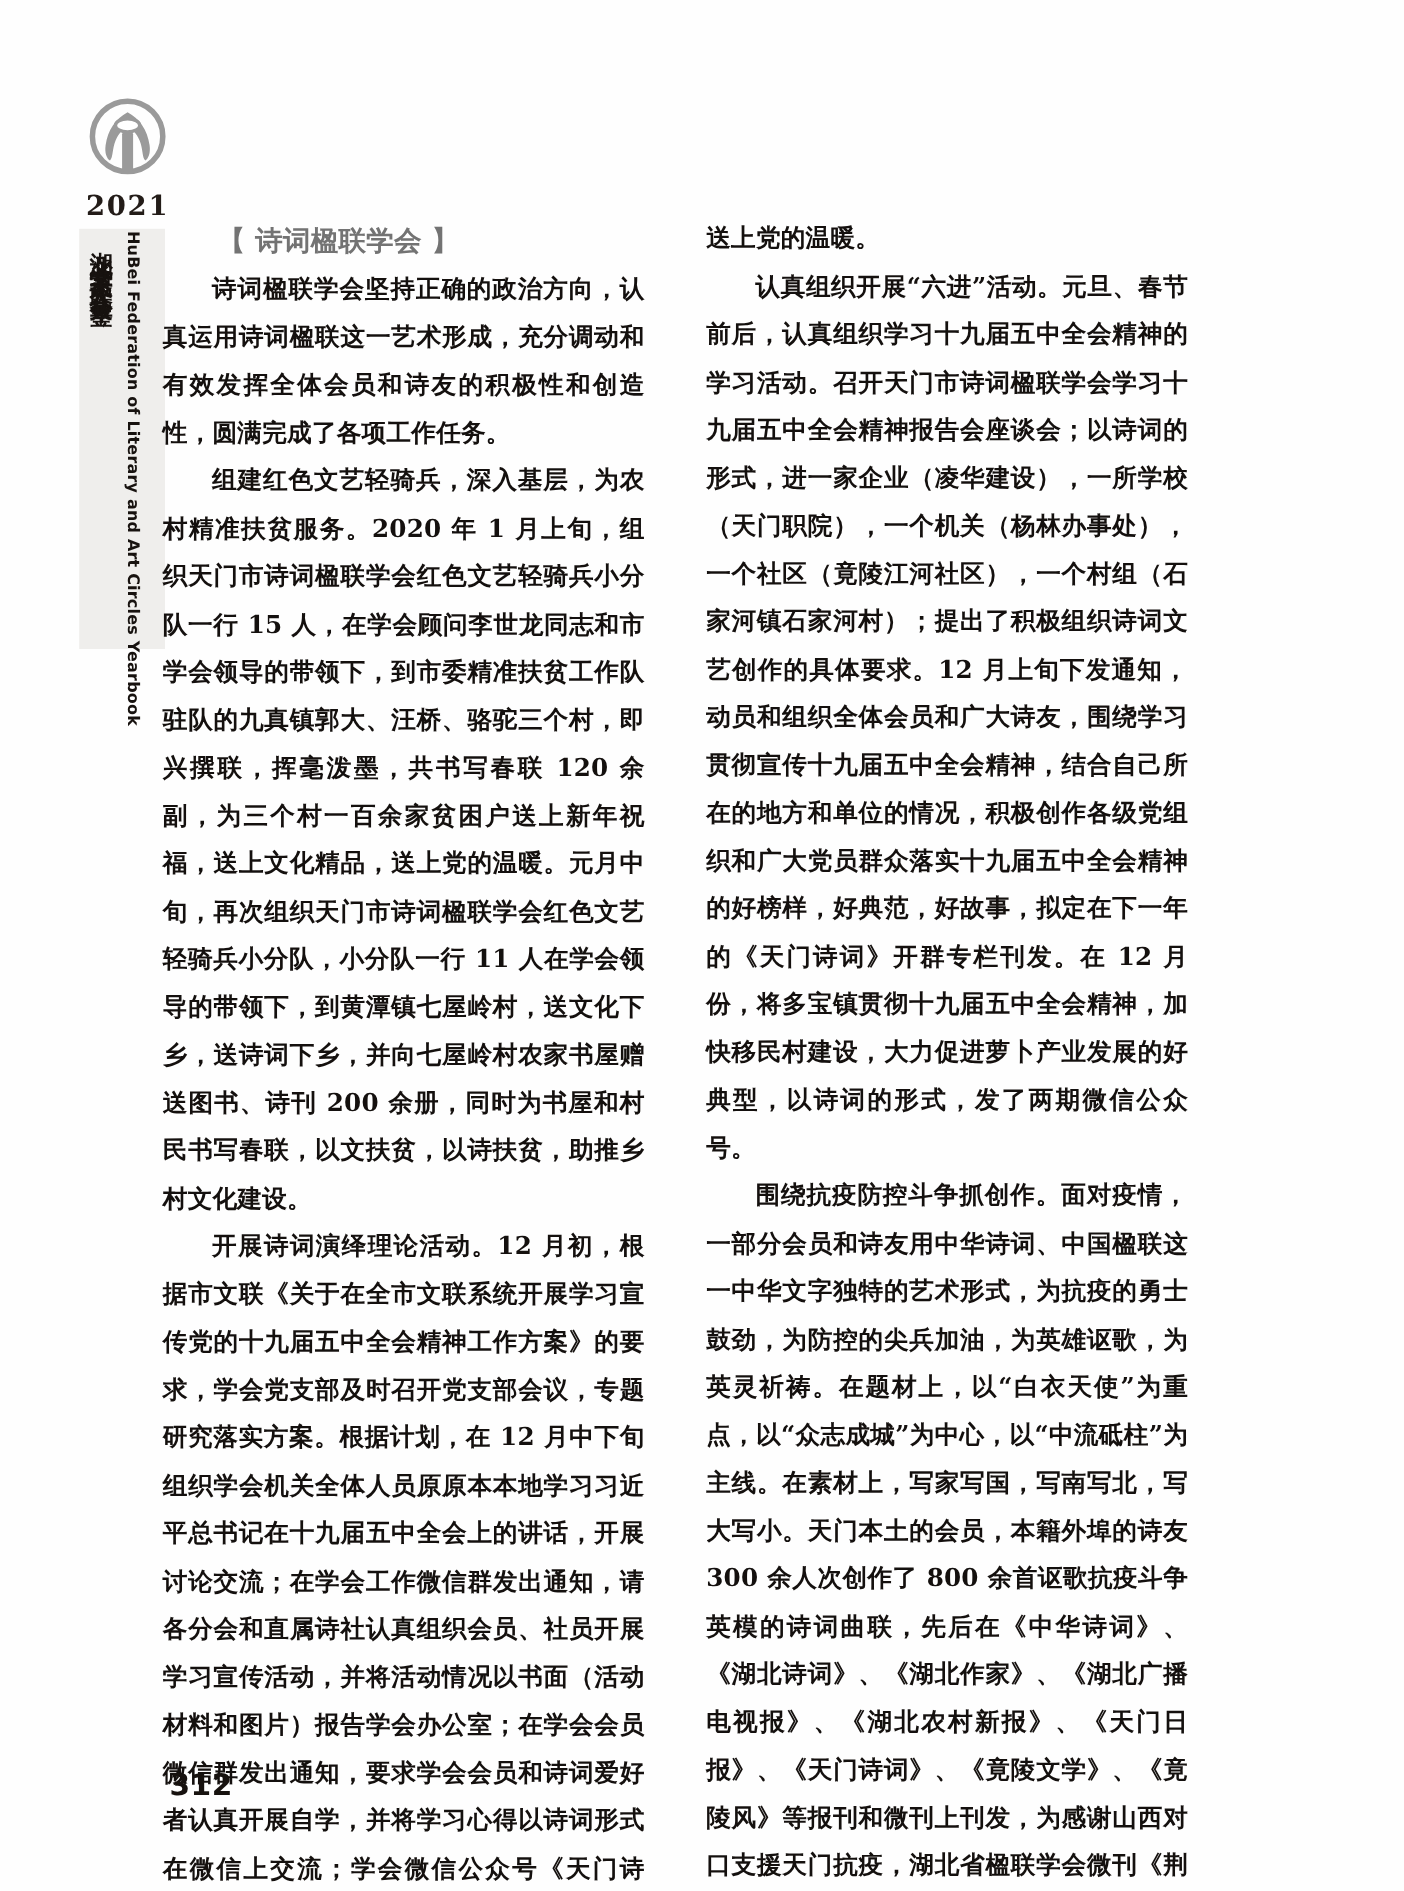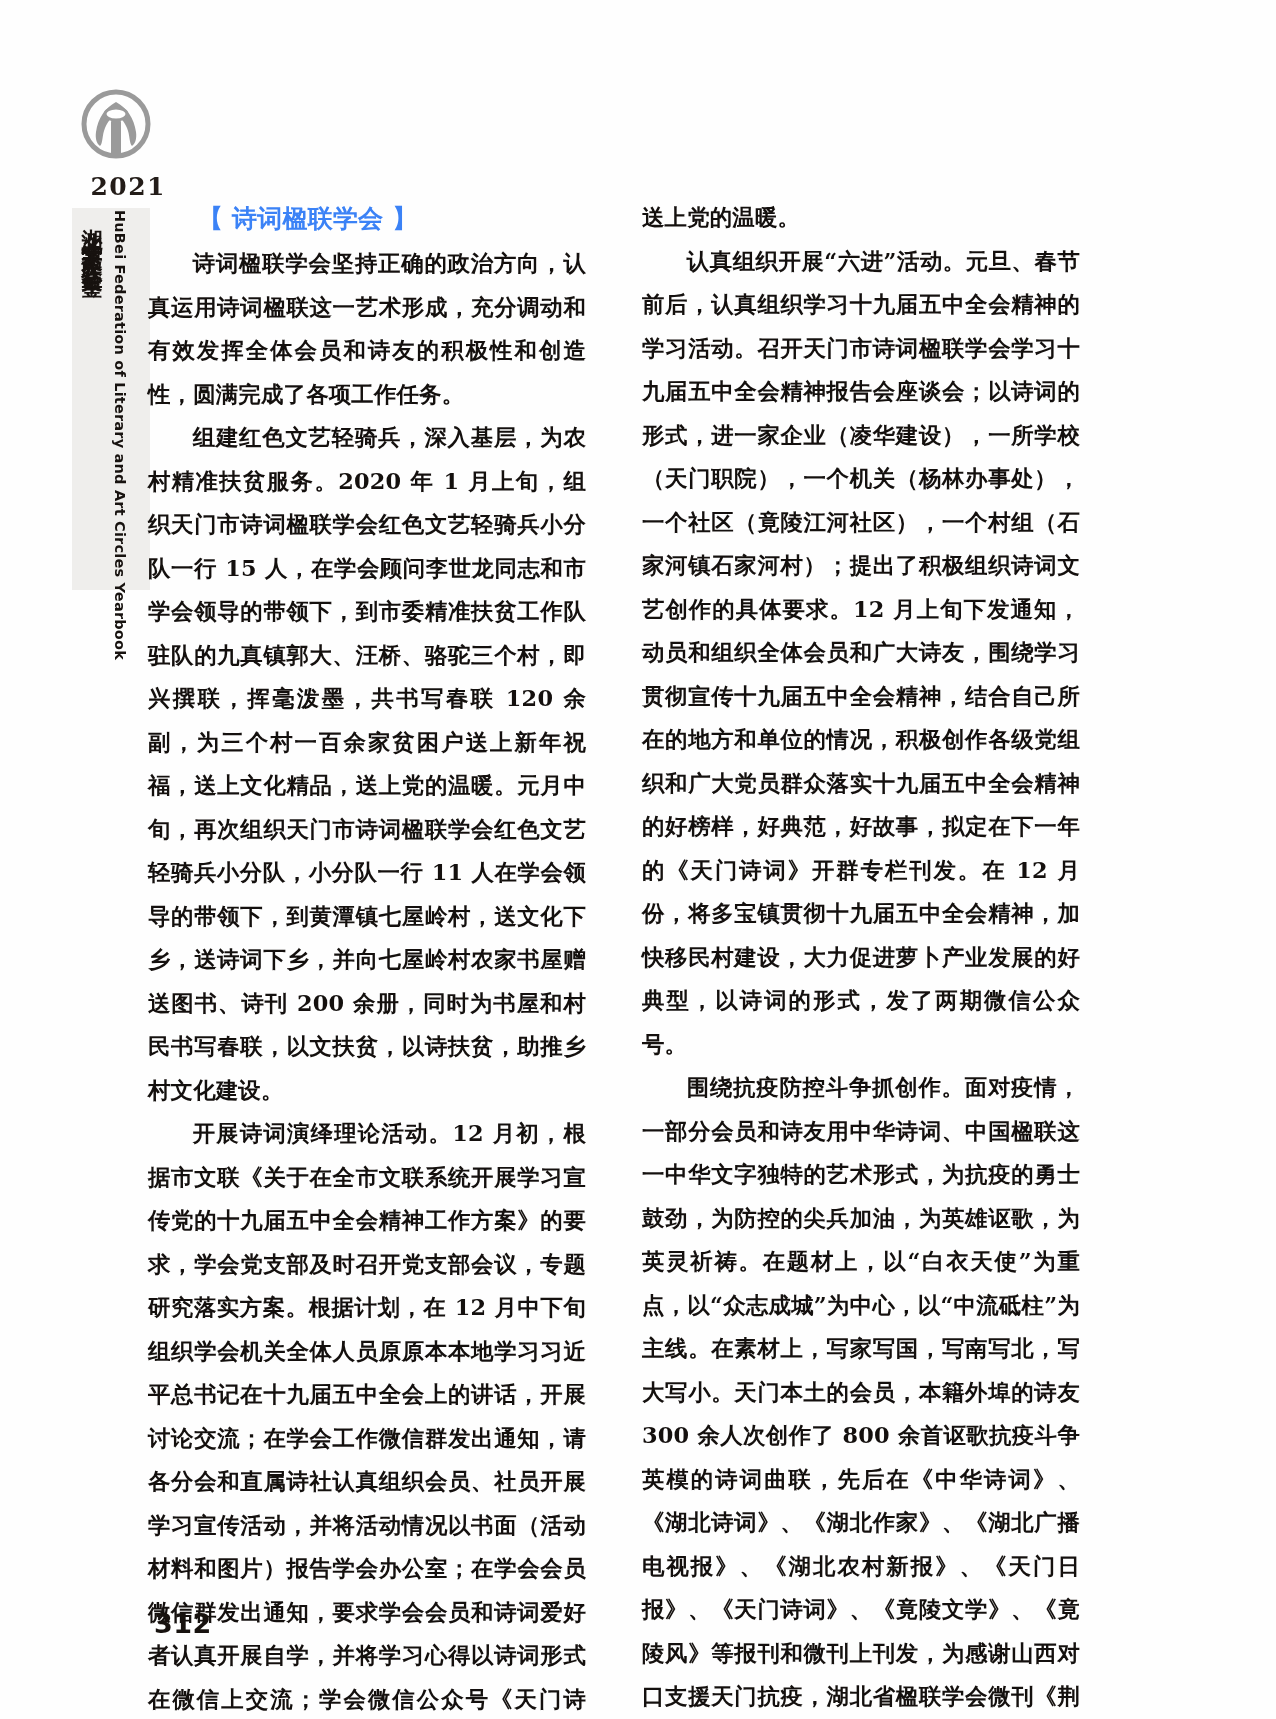--- a/index.html
+++ b/index.html
@@ -36,21 +36,21 @@
     left: 8px;
     top: 0;
     width: 84px;
     height: 84px;
   }
   .logo-year {
     position: absolute;
     left: 0;
     top: 86px;
     width: 100px;
-    text-align: right;
+    text-align: center;
     font-family: "DejaVu Serif", "Liberation Serif", serif;
     font-weight: 700;
     font-size: 25px;
     letter-spacing: 1.5px;
     color: #231c18;
   }
 
   
   .spine {
     position: absolute;
@@ -115,21 +115,21 @@
 
   
   .section-heading {
     margin: 26px 0 6px 0;
     text-indent: 0;
     font-family: "DejaVu Sans", "Liberation Sans", sans-serif;
     font-weight: 700;
     font-size: 25px;
     line-height: 46px;
     letter-spacing: 1px;
-    color: #3b82f6;
+    color: #737373;
   }
 
   
   .folio {
     position: absolute;
     left: 108px;
     top: 1608px;
     font-family: "DejaVu Sans", "Liberation Sans", sans-serif;
     font-weight: 700;
     font-size: 27px;

